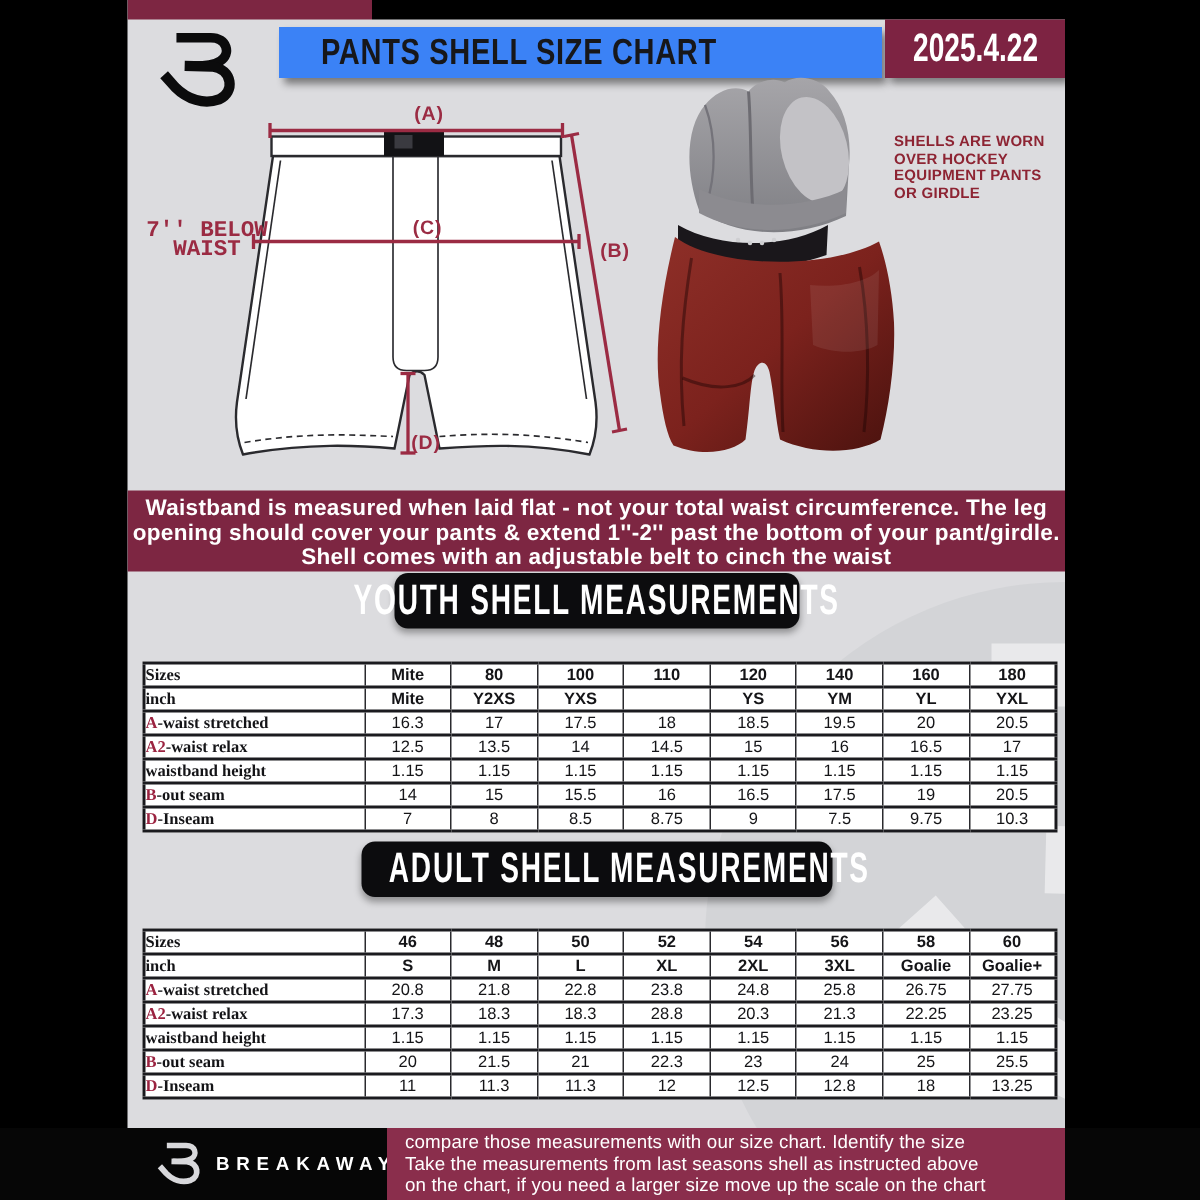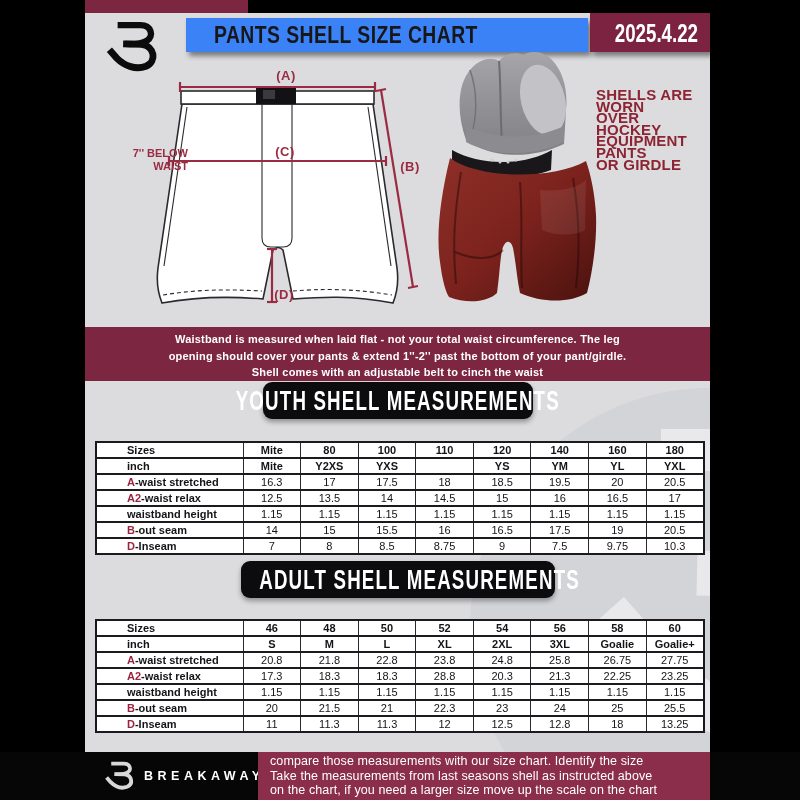--- a/index.html
+++ b/index.html
@@ -9,45 +9,45 @@
   }
   .page{position:absolute;left:85px;top:0;width:625px;height:752px;background:#dcdcdf;overflow:hidden;}
   .strip-maroon{position:absolute;left:0;top:0;width:163px;height:13px;background:#7d2642;}
   .strip-black{position:absolute;left:163px;top:0;width:462px;height:13px;background:#000;}
   .brand-logo{position:absolute;left:18px;top:15px;width:64px;height:66px;color:#0b0b0c;}
   .title-box{position:absolute;left:101px;top:18px;width:402px;height:34px;background:#3b82f6;
     box-shadow:3px 4px 5px rgba(0,0,0,.45);display:flex;align-items:center;padding-left:28px;box-sizing:border-box;}
   .title-box span{font-size:22px;font-weight:bold;color:#17171a;letter-spacing:.5px;white-space:nowrap;
     transform:scale(.88,1.1);transform-origin:left center;}
   .date-box{position:absolute;left:505px;top:13px;width:120px;height:39px;background:#7d2342;
-    display:flex;align-items:center;justify-content:flex-end;box-shadow:3px 4px 5px rgba(0,0,0,.45);}
+    display:flex;align-items:center;justify-content:center;box-shadow:3px 4px 5px rgba(0,0,0,.45);}
   .date-box span{color:#fff;font-weight:bold;font-size:24px;white-space:nowrap;transform:scale(.78,1.1);}
   .diagram-svg{position:absolute;left:0;top:0;width:625px;height:330px;}
   .meas-label{position:absolute;color:#9b2b43;font-weight:bold;font-size:13px;letter-spacing:.5px;}
-  .below-waist{position:absolute;left:3px;top:147px;width:100px;text-align:right;color:#9b2b43;
-    font-weight:bold;font-size:11px;line-height:13px;}
+  .below-waist{position:absolute;left:3px;top:147px;width:100px;text-align:center;color:#9b2b43;
+    font-weight:bold;font-size:15px;line-height:13px;font-family:Liberation Mono, monospace;}
   .photo-caption{position:absolute;left:511px;top:89px;width:110px;color:#8d2433;font-weight:bold;
-    font-size:15px;line-height:11.6px;letter-spacing:.2px;}
+    font-size:10px;line-height:11.6px;letter-spacing:.2px;}
   .photo-caption span{display:block;}
   .info-banner{position:absolute;left:0;top:327px;width:625px;height:54px;background:#7d2642;color:#fff;
-    text-align:center;font-size:11px;font-weight:bold;line-height:16.5px;padding-top:4px;box-sizing:border-box;letter-spacing:.2px;}
+    text-align:center;font-size:15px;font-weight:bold;line-height:16.5px;padding-top:4px;box-sizing:border-box;letter-spacing:.2px;}
   .section-heading{position:absolute;left:50%;transform:translateX(-50%);width:270px;height:37px;background:#0c0c0e;
     border-radius:9px;display:flex;align-items:center;justify-content:center;box-shadow:0 3px 5px rgba(0,0,0,.35);}
   .section-heading span{color:#fff;font-weight:bold;font-size:24px;letter-spacing:1.5px;white-space:nowrap;transform:scale(.78,1.18);}
   .heading-youth{top:382px;}
   .heading-adult{top:561px;padding-left:44px;}
   .unit-label{position:absolute;left:0;width:625px;text-align:center;color:#47484d;font-size:15px;margin-top:32px;}
   .unit-youth{top:420px;}
   .unit-adult{top:599px;}
   table.size-table{position:absolute;left:10px;width:608px;border-collapse:collapse;table-layout:fixed;
     background:#fff;font-size:11px;border:2.5px solid #18181c;}
   table.size-table td{border-left:1.5px solid #2a2a2e;border-right:1.5px solid #2a2a2e;
     border-top:2px solid #1b1b1f;border-bottom:2px solid #1b1b1f;height:14px;line-height:14px;
     padding:0;text-align:center;color:#141417;overflow:hidden;white-space:nowrap;}
-  table.size-table td.lbl{text-align:left;padding-left:30px;font-weight:bold;}
+  table.size-table td.lbl{text-align:left;font-weight:bold;font-family:Liberation Serif, serif;}
   table.size-table tr.hdr td{font-weight:bold;}
   table.size-table col.c0{width:147px;}
   table.size-table col.cn{width:57.6px;}
   .pfx{color:#9b2340;}
   .table-youth{top:441px;}
   .table-adult{top:619px;}
   .wm-circle{position:absolute;left:385px;top:388px;width:480px;height:480px;border-radius:50%;background:#d3d4d7;}
   .wm-b{position:absolute;left:480px;top:390px;width:420px;height:420px;color:#fff;opacity:.5;}
   .footer{position:absolute;left:0;top:752px;width:800px;height:48px;background:#060606;}
   .footer-logo{position:absolute;left:103px;top:6px;width:36px;height:37px;color:#d8d8db;}

